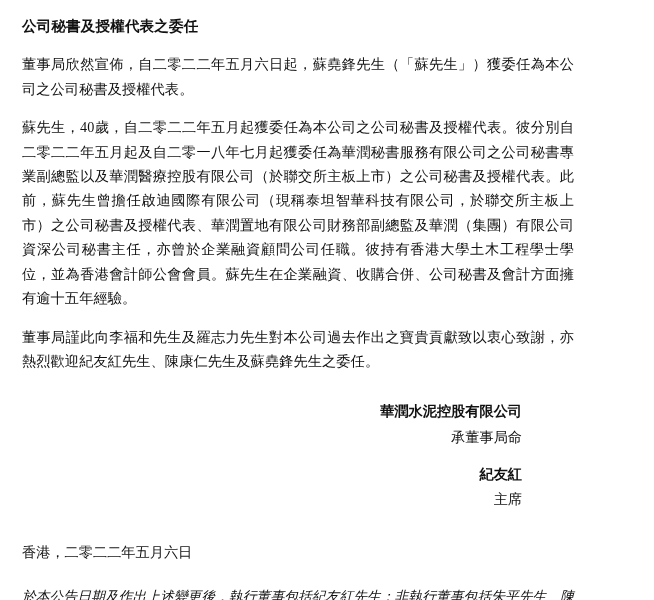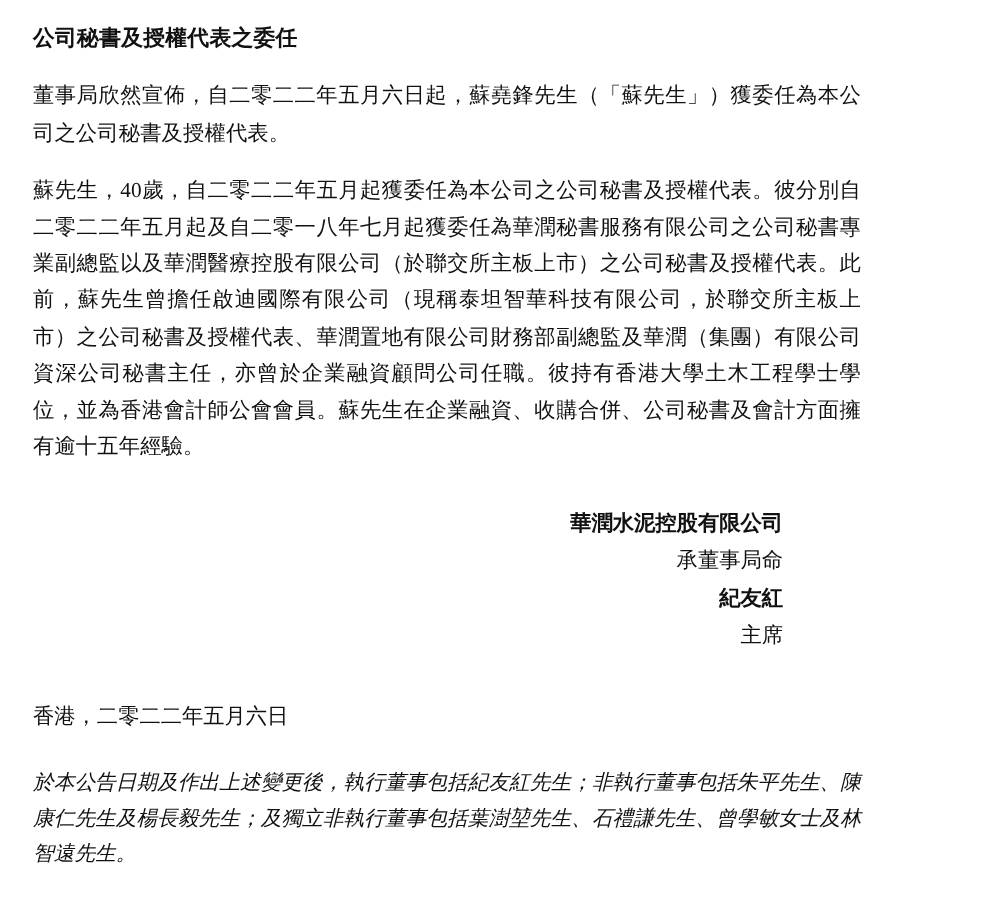--- a/index.html
+++ b/index.html
@@ -47,20 +47,21 @@
     padding-right: 52px;
   }
   .sig-line {
     display: block;
   }
   .sig-company {
     font-weight: bold;
   }
   .sig-name {
     font-weight: bold;
+    margin-top: 12px;
   }
   .sig-role {
   }
   .date-line {
     margin-top: 28px;
     font-size: 14.2px;
     line-height: 1.7;
   }
   .footnote {
     margin-top: 20px;
@@ -79,20 +80,23 @@
   <div class="title">公司秘書及授權代表之委任</div>
 
   <p class="para">
     <span>董事局欣然宣佈，自二零二二年五月六日起，蘇堯鋒先生（「</span><span class="b">蘇先生</span><span>」）獲委任為本公司之公司秘書及授權代表。</span>
   </p>
 
   <p class="para">
     <span class="b">蘇先生</span><span>，40歲，自二零二二年五月起獲委任為本公司之公司秘書及授權代表。彼分別自二零二二年五月起及自二零一八年七月起獲委任為華潤秘書服務有限公司之公司秘書專業副總監以及華潤醫療控股有限公司（於聯交所主板上市）之公司秘書及授權代表。此前，蘇先生曾擔任啟迪國際有限公司（現稱泰坦智華科技有限公司，於聯交所主板上市）之公司秘書及授權代表、華潤置地有限公司財務部副總監及華潤（集團）有限公司資深公司秘書主任，亦曾於企業融資顧問公司任職。彼持有香港大學土木工程學士學位，並為香港會計師公會會員。蘇先生在企業融資、收購合併、公司秘書及會計方面擁有逾十五年經驗。</span>
   </p>
 
+  <p class="para">
+    <span>董事局謹此向李福和先生及羅志力先生對本公司過去作出之寶貴貢獻致以衷心致謝，亦熱烈歡迎紀友紅先生、陳康仁先生及蘇堯鋒先生之委任。</span>
+  </p>
 
   <div class="sig-block">
     <span class="sig-line sig-company">華潤水泥控股有限公司</span>
     <span class="sig-line">承董事局命</span>
     <span class="sig-line sig-name">紀友紅</span>
     <span class="sig-line sig-role">主席</span>
   </div>
 
   <div class="date-line">香港，二零二二年五月六日</div>
 

